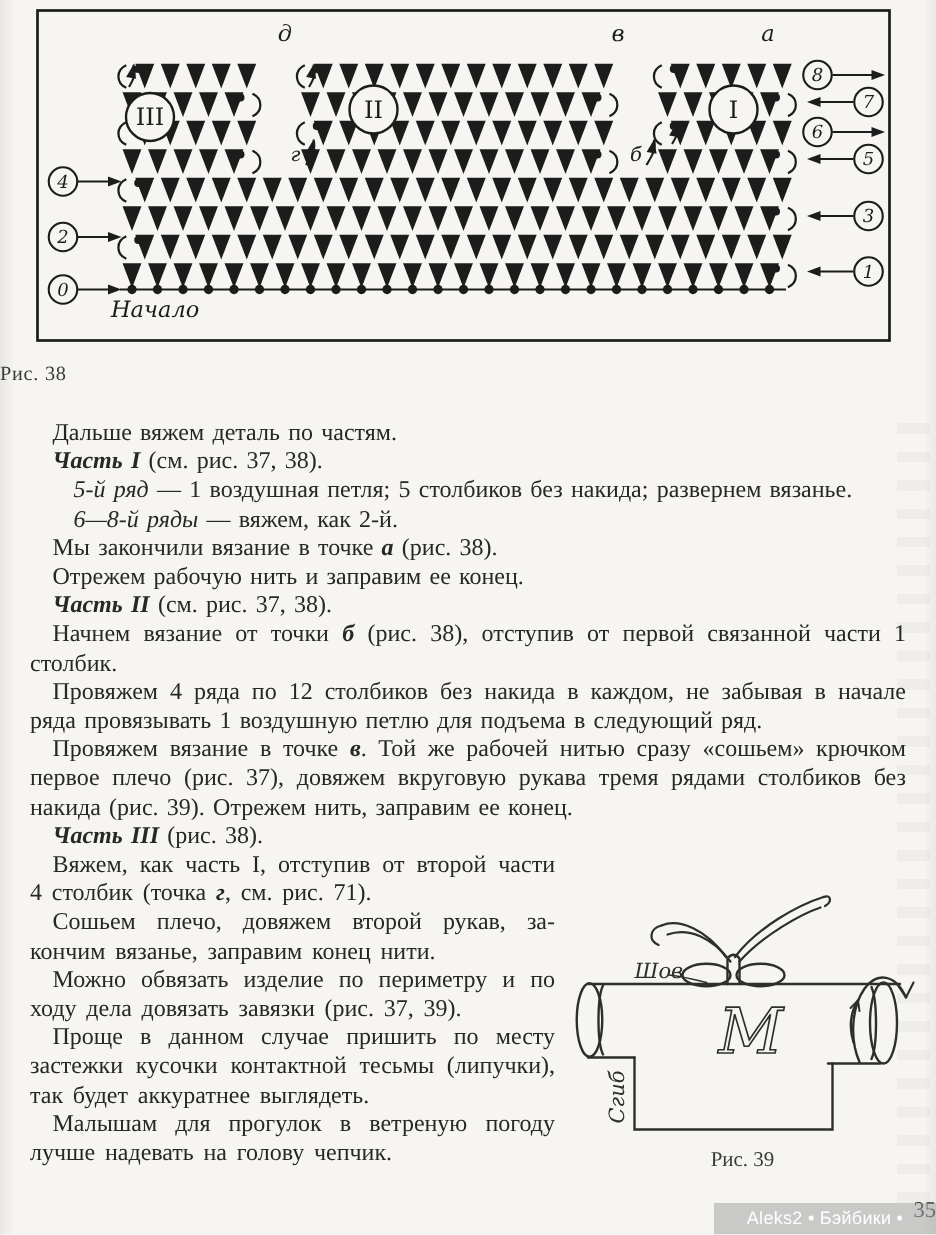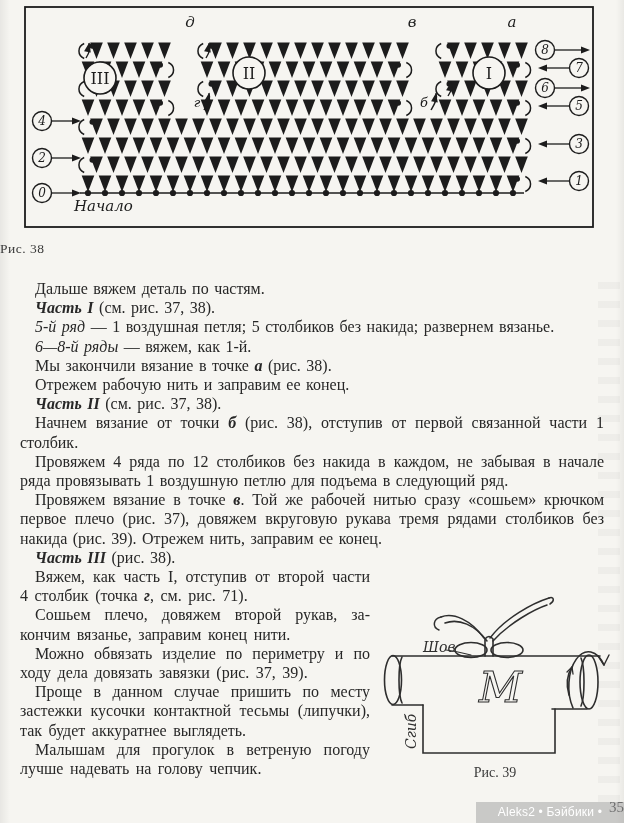--- a/index.html
+++ b/index.html
@@ -35,21 +35,21 @@
   #text-block{
     position:absolute;left:20px;top:279px;width:584px;
     font-size:16px;line-height:19.2px;
     text-align:justify;
     word-spacing:1.5px;
     hyphens:manual;
   }
   .para{margin:0;text-indent:15px;}
   .para.narrow{margin-right:234px;word-spacing:2.5px;}
   .s-n{font-style:normal;}
-  .s-i{font-style:italic;}
+  .s-i{font-style:italic;margin-left:14px;}
   .s-bi{font-style:italic;font-weight:bold;margin-top:24px;}
   #fig39{position:absolute;left:383px;top:592px;}
   .page-number{
     position:absolute;left:0;top:799px;width:624px;
     text-align:right;font-size:15px;color:#2e2e2e;
   }
   .watermark{
     position:absolute;right:0;bottom:0;width:148px;height:21px;
     background:rgba(164,164,164,0.55);
     color:#ffffff;
@@ -411,21 +411,21 @@
       </g>
       <text x="74" y="211" font-size="15" font-style="italic" font-family="DejaVu Serif, serif" fill="#1c1c1c">Начало</text>
     </svg>
 
   <div class="fig38-caption">Рис. 38</div>
 
   <div id="text-block">
       <p class="para"><span class="s-n">Дальше вяжем деталь по частям.</span></p>
       <p class="para"><span class="s-bi">Часть I</span><span class="s-n"> (см. рис. 37, 38).</span></p>
       <p class="para"><span class="s-i">5-й ряд</span><span class="s-n"> — 1 воздушная петля; 5 столбиков без накида; развернем вяза­нье.</span></p>
-      <p class="para"><span class="s-i">6—8-й ряды</span><span class="s-n"> — вяжем, как 1-й.</span></p>
+      <p class="para"><span class="s-i">6—8-й ряды</span><span class="s-n"> — вяжем, как 2-й.</span></p>
       <p class="para"><span class="s-n">Мы закончили вязание в точке </span><span class="s-bi">а</span><span class="s-n"> (рис. 38).</span></p>
       <p class="para"><span class="s-n">Отрежем рабочую нить и заправим ее конец.</span></p>
       <p class="para"><span class="s-bi">Часть II</span><span class="s-n"> (см. рис. 37, 38).</span></p>
       <p class="para"><span class="s-n">Начнем вязание от точки </span><span class="s-bi">б</span><span class="s-n"> (рис. 38), отступив от первой связанной части 1 столбик.</span></p>
       <p class="para"><span class="s-n">Провяжем 4 ряда по 12 столбиков без накида в каждом, не забывая в начале ряда провязывать 1 воздушную петлю для подъема в следую­щий ряд.</span></p>
       <p class="para"><span class="s-n">Провяжем вязание в точке </span><span class="s-bi">в</span><span class="s-n">. Той же рабочей нитью сразу «сошьем» крючком первое плечо (рис. 37), довяжем вкруговую рукава тремя ря­дами столбиков без накида (рис. 39). Отрежем нить, заправим ее конец.</span></p>
       <p class="para"><span class="s-bi">Часть III</span><span class="s-n"> (рис. 38).</span></p>
       <p class="para narrow"><span class="s-n">Вяжем, как часть I, отступив от второй части 4 столбик (точка </span><span class="s-bi">г</span><span class="s-n">, см. рис. 71).</span></p>
       <p class="para narrow"><span class="s-n">Сошьем плечо, довяжем второй рукав, за­кончим вязанье, заправим конец нити.</span></p>
       <p class="para narrow"><span class="s-n">Можно обвязать изделие по периметру и по ходу дела довязать завязки (рис. 37, 39).</span></p>

